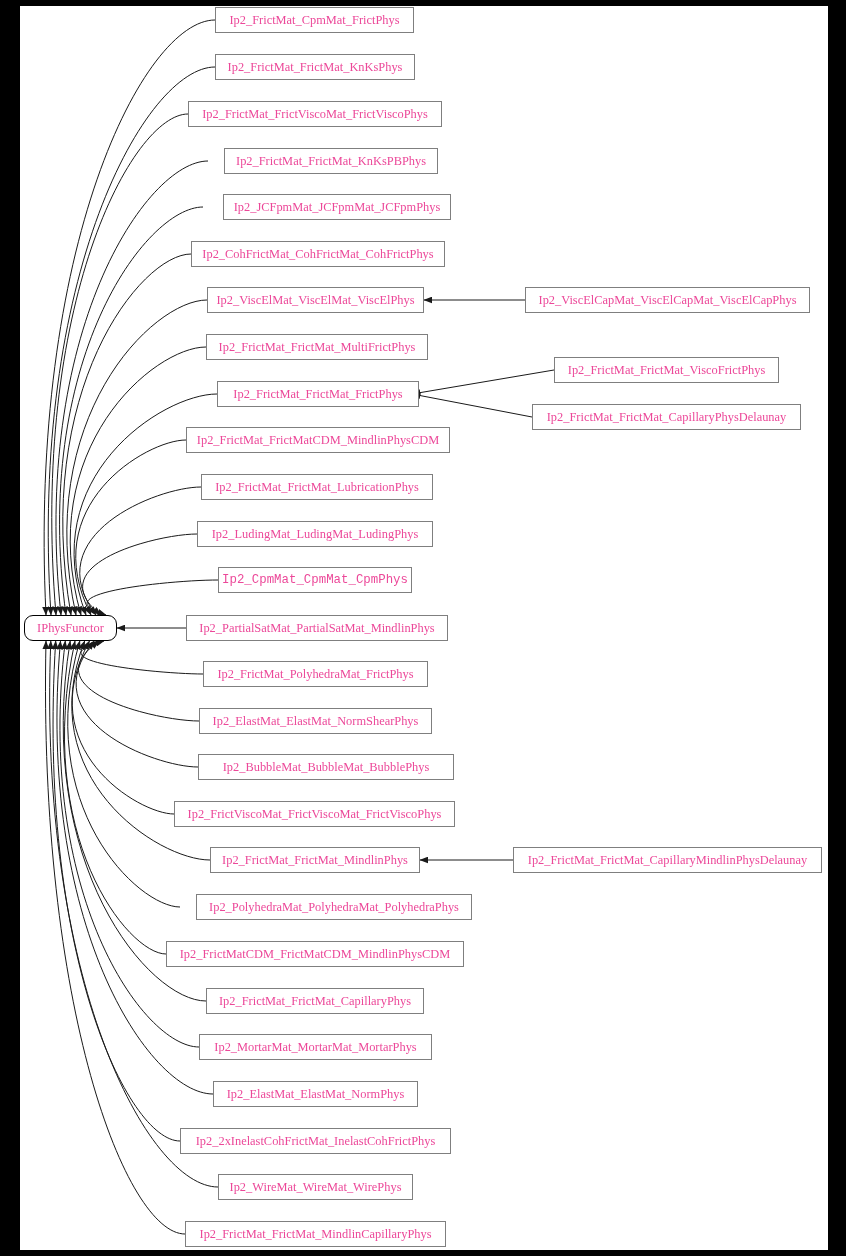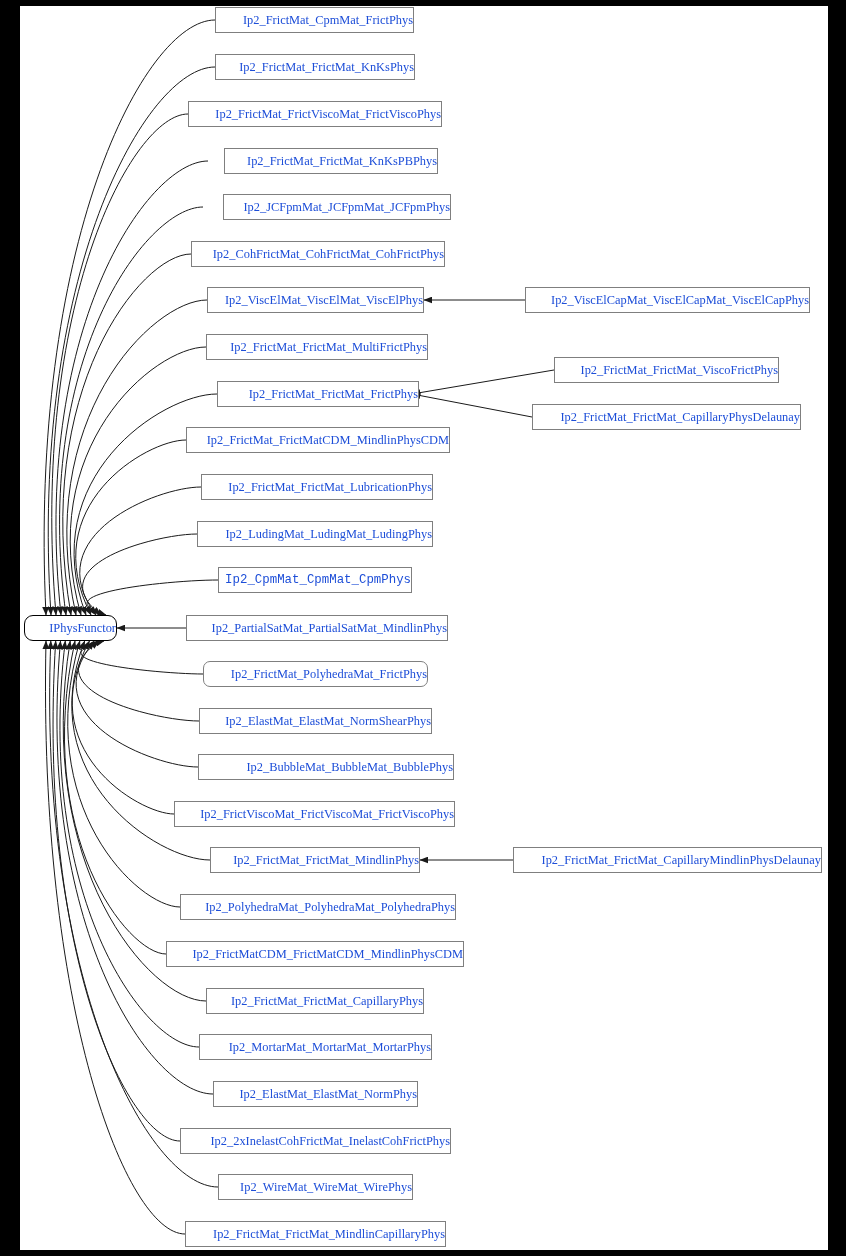--- a/index.html
+++ b/index.html
@@ -31,25 +31,25 @@
     top: 0;
     width: 808px;
     height: 1244px;
     pointer-events: none;
   }
   .node {
     position: absolute;
     box-sizing: border-box;
     border: 1px solid #7f7f7f;
     background: #ffffff;
-    color: #1d4ed8;
+    color: #ec4899;
     font-size: 12.4px;
     line-height: 24px;
     height: 26px;
-    text-align: right;
+    text-align: center;
     white-space: nowrap;
     overflow: hidden;
   }
   .node.root {
     border-color: #000000;
     border-radius: 9px;
   }
 </style>
 </head>
 <body>
@@ -105,26 +105,26 @@
         <div class="node" style="left: 183px; top: 188px; width: 228px; margin-left: 20px;">Ip2_JCFpmMat_JCFpmMat_JCFpmPhys</div>
         <div class="node" style="left: 171px; top: 235px; width: 254px;">Ip2_CohFrictMat_CohFrictMat_CohFrictPhys</div>
         <div class="node" style="left: 187px; top: 281px; width: 217px;">Ip2_ViscElMat_ViscElMat_ViscElPhys</div>
         <div class="node" style="left: 186px; top: 328px; width: 222px;">Ip2_FrictMat_FrictMat_MultiFrictPhys</div>
         <div class="node" style="left: 197px; top: 375px; width: 202px;">Ip2_FrictMat_FrictMat_FrictPhys</div>
         <div class="node" style="left: 166px; top: 421px; width: 264px;">Ip2_FrictMat_FrictMatCDM_MindlinPhysCDM</div>
         <div class="node" style="left: 181px; top: 468px; width: 232px;">Ip2_FrictMat_FrictMat_LubricationPhys</div>
         <div class="node" style="left: 177px; top: 515px; width: 236px;">Ip2_LudingMat_LudingMat_LudingPhys</div>
         <div class="node" style="left: 198px; top: 561px; width: 194px; font-family: Liberation Mono, monospace;">Ip2_CpmMat_CpmMat_CpmPhys</div>
         <div class="node" style="left: 166px; top: 609px; width: 262px;">Ip2_PartialSatMat_PartialSatMat_MindlinPhys</div>
-        <div class="node" style="left: 183px; top: 655px; width: 225px; border-radius: 7px;">Ip2_FrictMat_PolyhedraMat_FrictPhys</div>
+        <div class="node" style="left: 183px; top: 655px; width: 225px;">Ip2_FrictMat_PolyhedraMat_FrictPhys</div>
         <div class="node" style="left: 179px; top: 702px; width: 233px;">Ip2_ElastMat_ElastMat_NormShearPhys</div>
         <div class="node" style="left: 178px; top: 748px; width: 256px;">Ip2_BubbleMat_BubbleMat_BubblePhys</div>
         <div class="node" style="left: 154px; top: 795px; width: 281px;">Ip2_FrictViscoMat_FrictViscoMat_FrictViscoPhys</div>
         <div class="node" style="left: 190px; top: 841px; width: 210px;">Ip2_FrictMat_FrictMat_MindlinPhys</div>
-        <div class="node" style="left: 160px; top: 888px; width: 276px;">Ip2_PolyhedraMat_PolyhedraMat_PolyhedraPhys</div>
+        <div class="node" style="left: 176px; top: 888px; width: 276px;">Ip2_PolyhedraMat_PolyhedraMat_PolyhedraPhys</div>
         <div class="node" style="left: 146px; top: 935px; width: 298px;">Ip2_FrictMatCDM_FrictMatCDM_MindlinPhysCDM</div>
         <div class="node" style="left: 186px; top: 982px; width: 218px;">Ip2_FrictMat_FrictMat_CapillaryPhys</div>
         <div class="node" style="left: 179px; top: 1028px; width: 233px;">Ip2_MortarMat_MortarMat_MortarPhys</div>
         <div class="node" style="left: 193px; top: 1075px; width: 205px;">Ip2_ElastMat_ElastMat_NormPhys</div>
         <div class="node" style="left: 160px; top: 1122px; width: 271px;">Ip2_2xInelastCohFrictMat_InelastCohFrictPhys</div>
         <div class="node" style="left: 198px; top: 1168px; width: 195px;">Ip2_WireMat_WireMat_WirePhys</div>
         <div class="node" style="left: 165px; top: 1215px; width: 261px;">Ip2_FrictMat_FrictMat_MindlinCapillaryPhys</div>
         <div class="node" style="left: 505px; top: 281px; width: 285px;">Ip2_ViscElCapMat_ViscElCapMat_ViscElCapPhys</div>
         <div class="node" style="left: 534px; top: 351px; width: 225px;">Ip2_FrictMat_FrictMat_ViscoFrictPhys</div>
         <div class="node" style="left: 512px; top: 398px; width: 269px;">Ip2_FrictMat_FrictMat_CapillaryPhysDelaunay</div>

